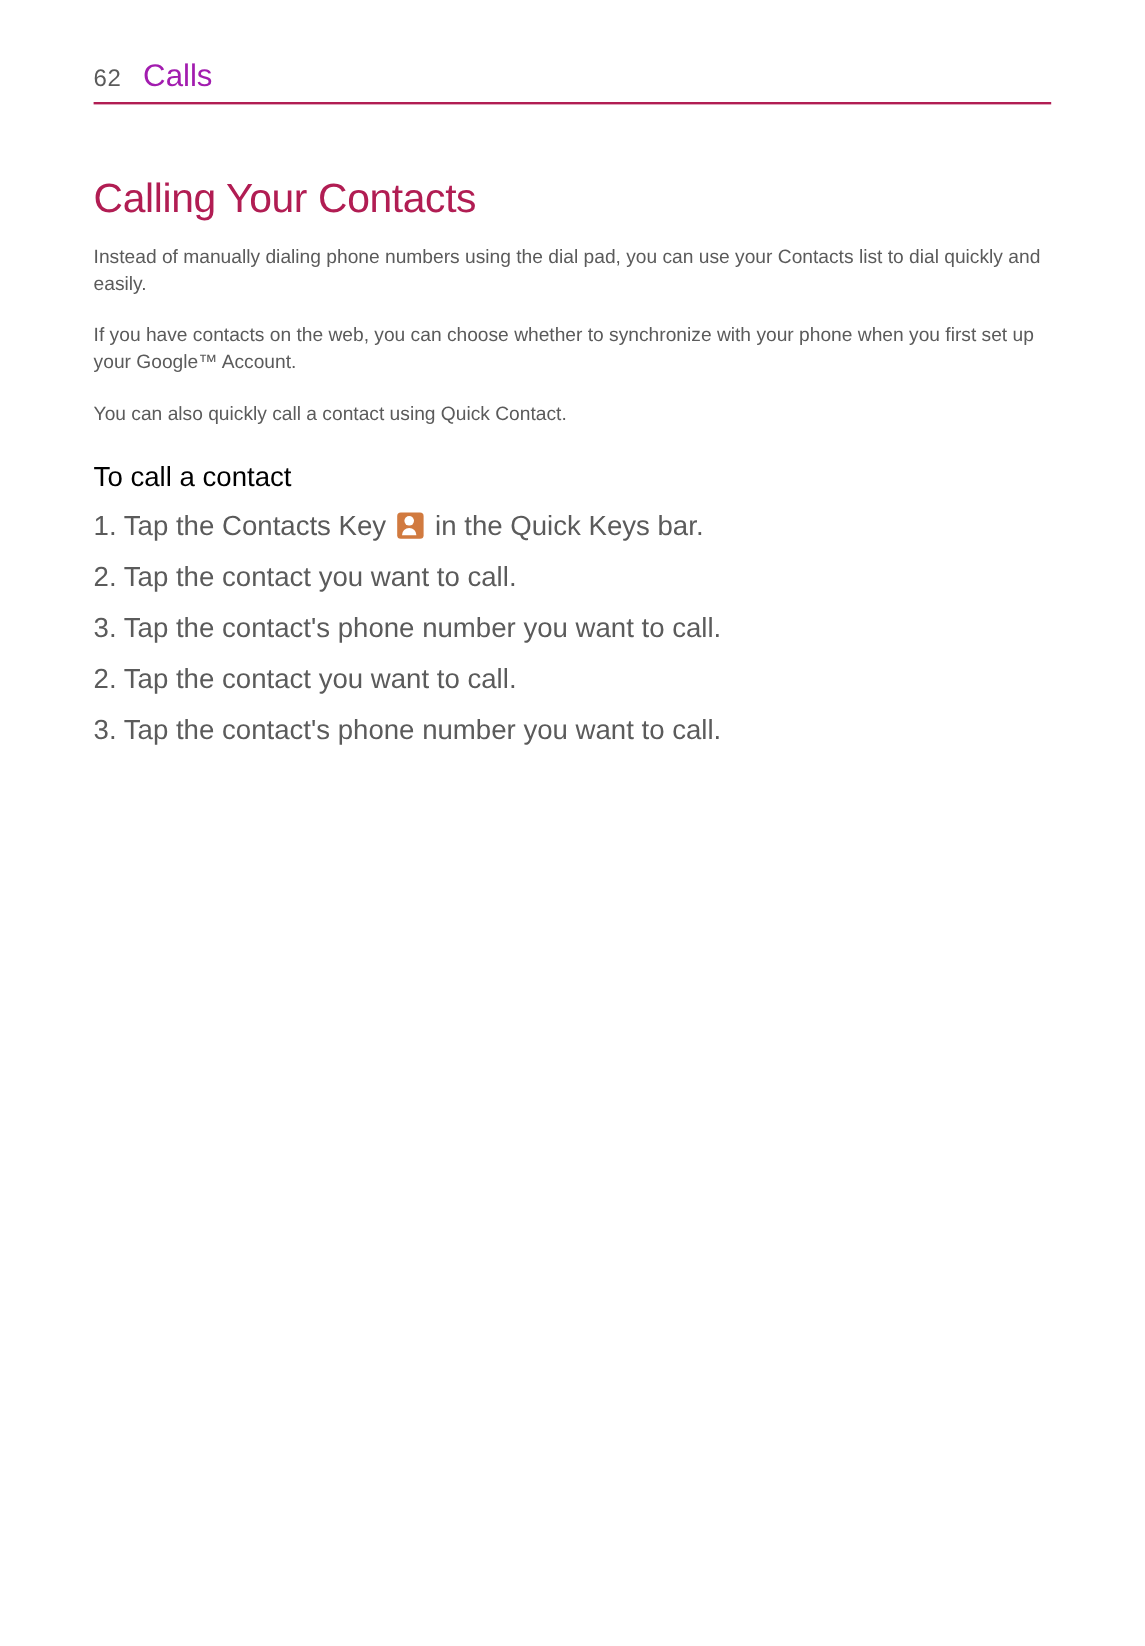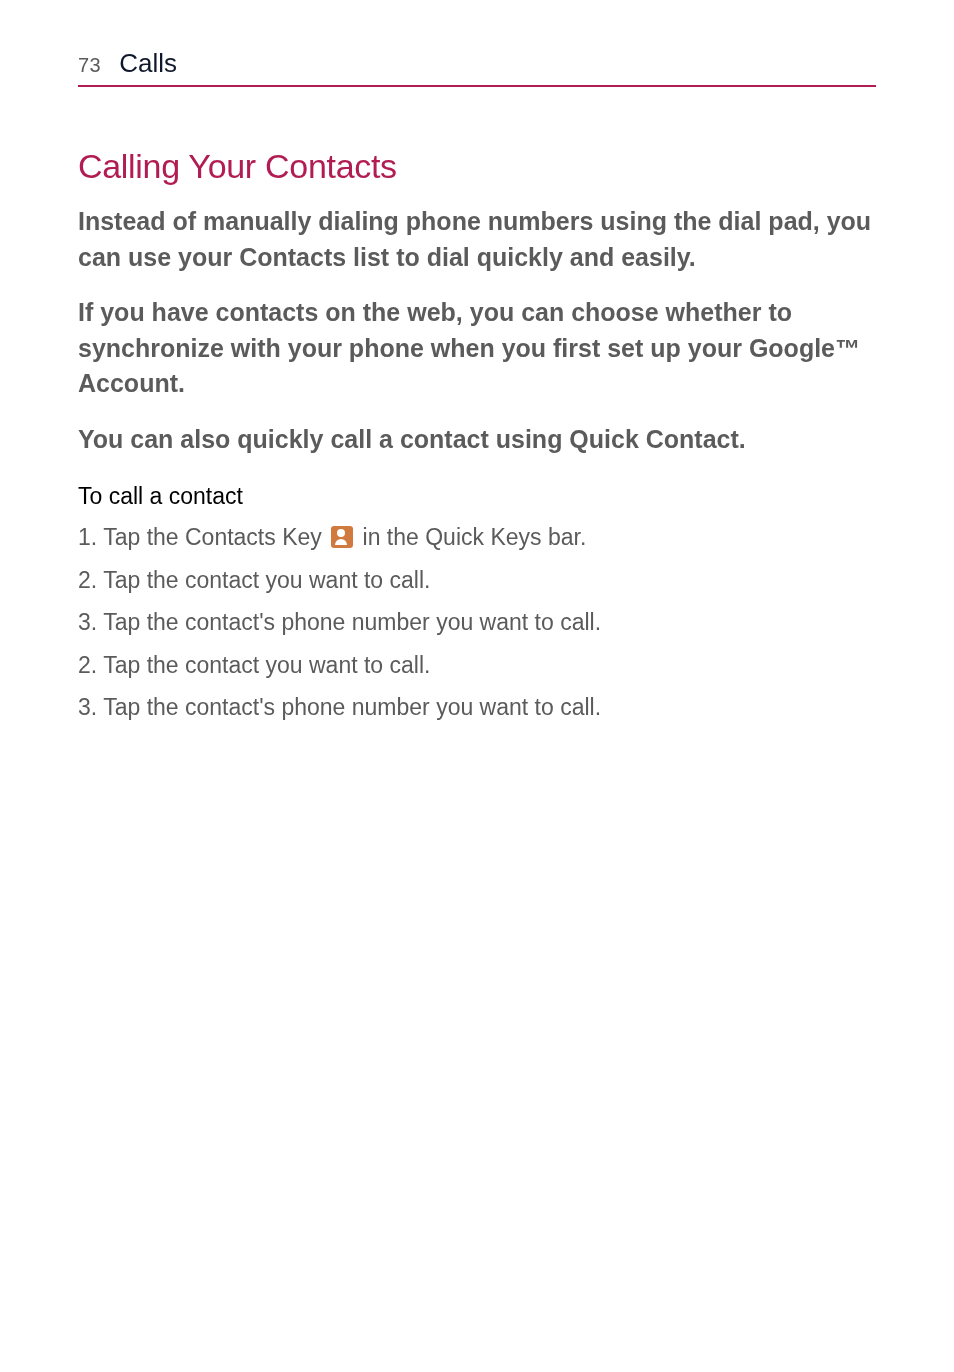--- a/index.html
+++ b/index.html
@@ -27,36 +27,36 @@
   }
   .page-number {
     font-size: 20px;
     color: #5b5b5b;
     margin-right: 18px;
     font-weight: 400;
     letter-spacing: 0.5px;
   }
   .chapter-title {
     font-size: 26px;
-    color: #0f172a;
+    color: #a21caf;
     font-weight: 400;
   }
   .section-title {
     font-size: 34px;
     color: #b11d53;
     font-weight: 400;
     margin-bottom: 18px;
     letter-spacing: -0.3px;
   }
   .para {
-    font-size: 25px;
+    font-size: 16px;
     color: #5b5b5b;
     line-height: 1.42;
     margin-bottom: 20px;
-    font-weight: 700;
+    font-weight: 400;
   }
   .sub-title {
     font-size: 23px;
     color: #000000;
     font-weight: 400;
     margin-top: 26px;
     margin-bottom: 10px;
   }
   .step {
     font-size: 23px;
@@ -118,21 +118,21 @@
     font-size: 17px;
     line-height: 22px;
   }
 </style>
 </head>
 <body>
 
 <div class="page">
 
   <div class="header">
-    <span class="page-number">73</span>
+    <span class="page-number">62</span>
     <span class="chapter-title">Calls</span>
   </div>
 
   <h1 class="section-title">Calling Your Contacts</h1>
 
   <p class="para">Instead of manually dialing phone numbers using the dial pad, you can use your Contacts list to dial quickly and easily.</p>
   <p class="para">If you have contacts on the web, you can choose whether to synchronize with your phone when you first set up your Google™ Account.</p>
   <p class="para">You can also quickly call a contact using Quick Contact.</p>
 
   <h2 class="sub-title">To call a contact</h2>

